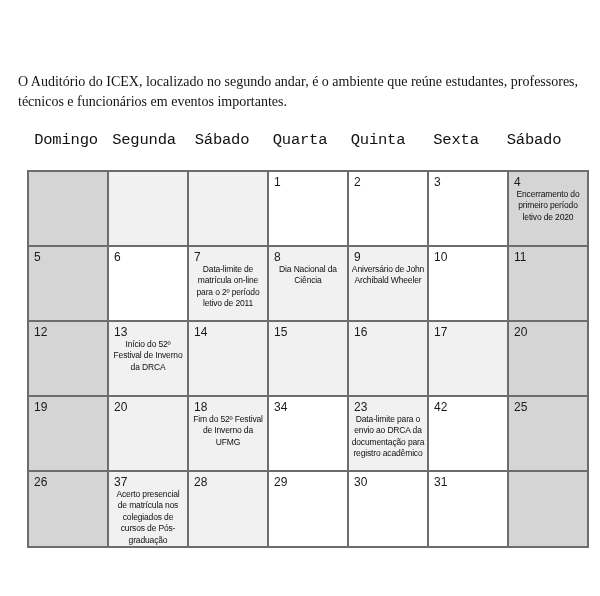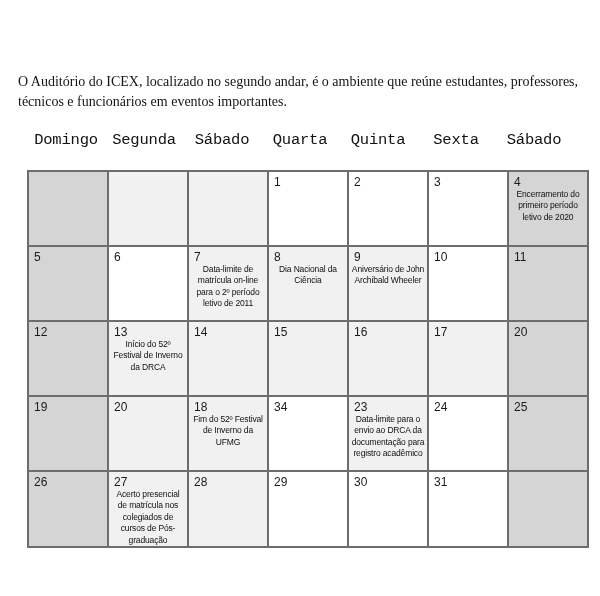--- a/index.html
+++ b/index.html
@@ -156,35 +156,35 @@
         </td>
     <td class="cell" data-shade="white">
           <div class="daynum">34</div>
           <div class="event"></div>
         </td>
     <td class="cell" data-shade="light">
           <div class="daynum">23</div>
           <div class="event">Data-limite para o envio ao DRCA da documentação para registro acadêmico</div>
         </td>
     <td class="cell" data-shade="white">
-          <div class="daynum">24</div>
+          <div class="daynum">42</div>
           <div class="event"></div>
         </td>
     <td class="cell" data-shade="dark">
           <div class="daynum">25</div>
           <div class="event"></div>
         </td>
   </tr>
   <tr>
     <td class="cell" data-shade="dark">
           <div class="daynum">26</div>
           <div class="event"></div>
         </td>
     <td class="cell" data-shade="light">
-          <div class="daynum">27</div>
+          <div class="daynum">37</div>
           <div class="event">Acerto presencial de matrícula nos colegiados de cursos de Pós-graduação</div>
         </td>
     <td class="cell" data-shade="light">
           <div class="daynum">28</div>
           <div class="event"></div>
         </td>
     <td class="cell" data-shade="white">
           <div class="daynum">29</div>
           <div class="event"></div>
         </td>

